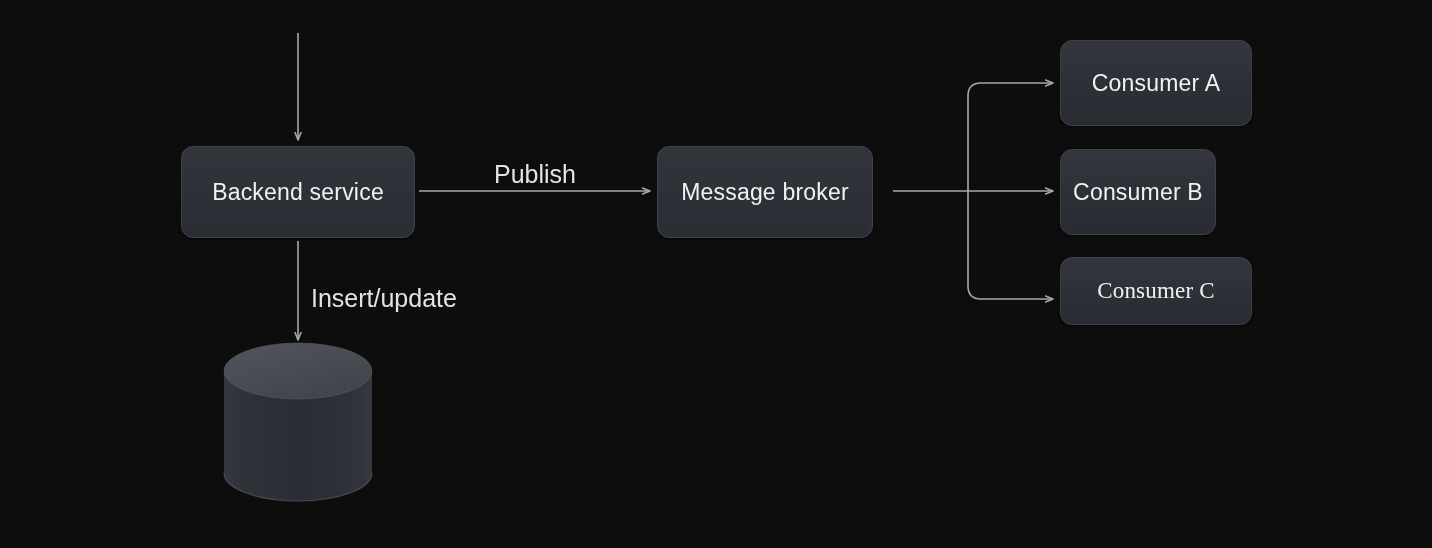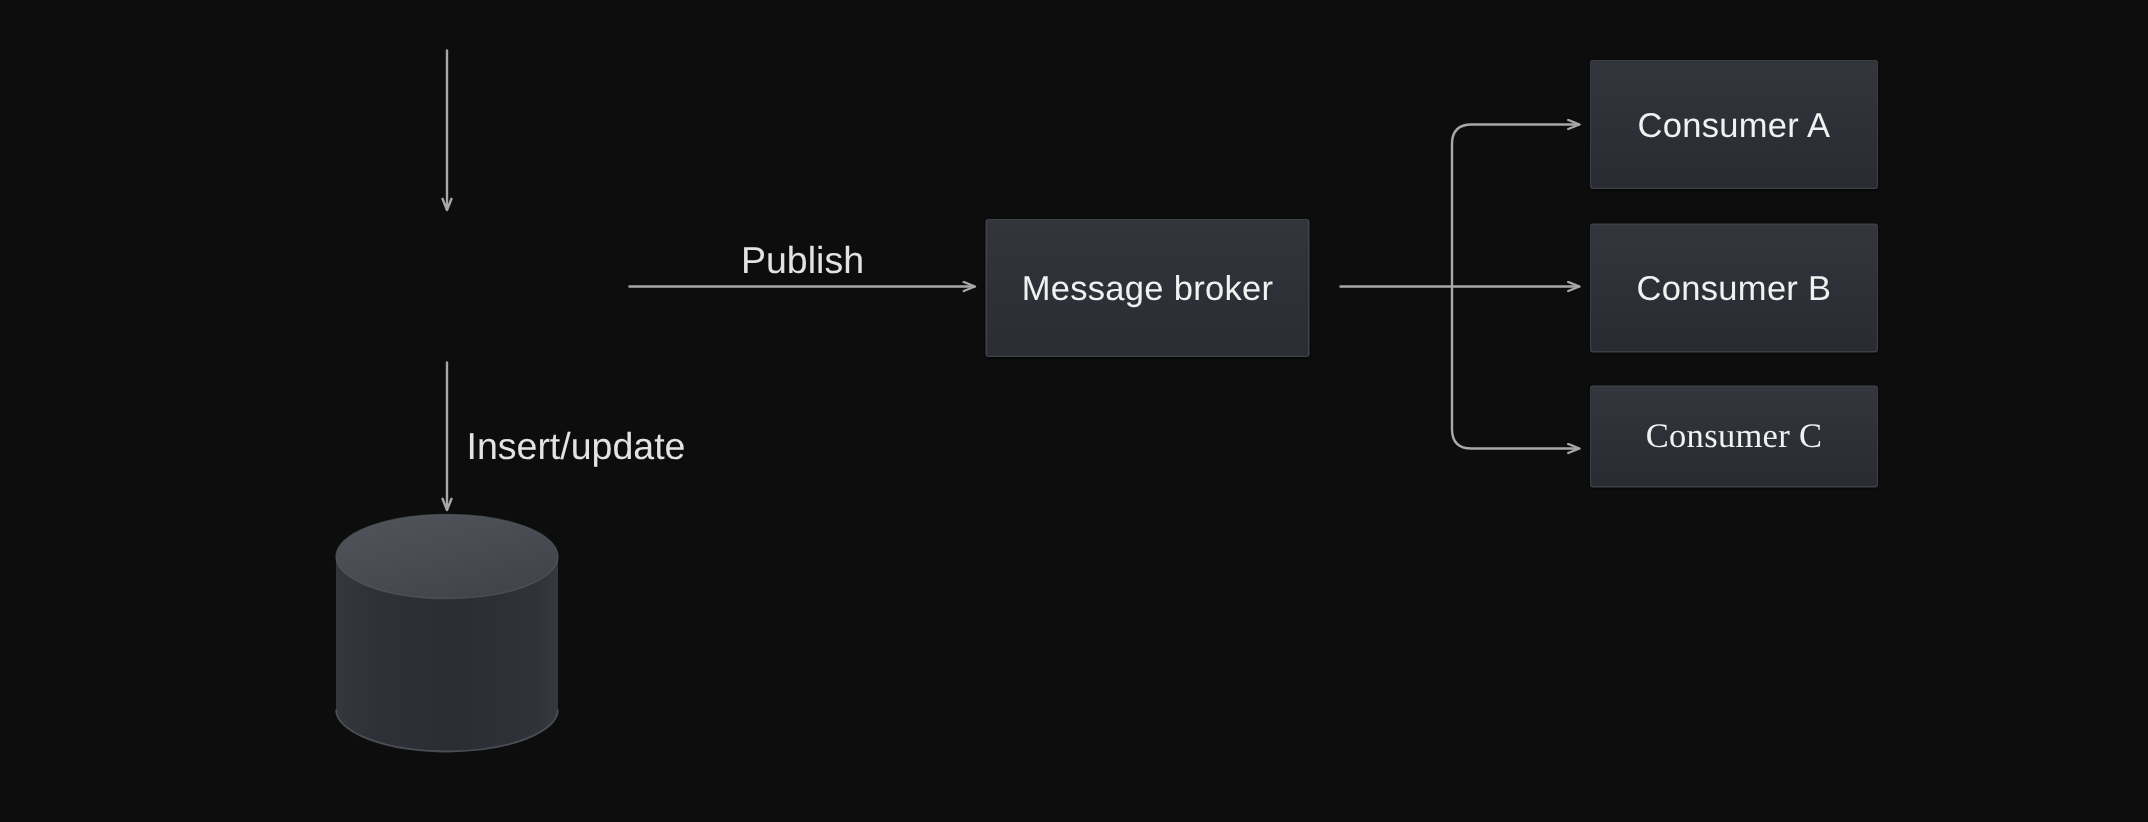--- a/index.html
+++ b/index.html
@@ -26,21 +26,21 @@
     width: 1432px;
     height: 548px;
     pointer-events: none;
   }
   .node {
     position: absolute;
     box-sizing: border-box;
     display: flex;
     align-items: center;
     justify-content: center;
-    border-radius: 2px;
+    border-radius: 12px;
     color: #f1f1f1;
     font-size: 23px;
     letter-spacing: 0.2px;
     white-space: nowrap;
   }
   .node-plain {
     background: linear-gradient(180deg, #32363c 0%, #2d3036 55%, #2a2d33 100%);
     border: 1px solid #40444a;
     box-shadow: 0 1px 2px rgba(0,0,0,0.5);
   }
@@ -109,30 +109,33 @@
     </g>
 
     <g>
       <path d="M224,371 L224,473 A74,28 0 0,0 372,473 L372,371 Z" fill="url(#cylBody)"></path>
       <path d="M224,473 A74,28 0 0,0 372,473" fill="none" stroke="#5a5e64" stroke-width="1.2" opacity="0.75"></path>
       <ellipse cx="298" cy="371" rx="74" ry="28" fill="url(#cylTop)"></ellipse>
       <ellipse cx="298" cy="371" rx="74" ry="28" fill="none" stroke="#595d63" stroke-width="1" opacity="0.6"></ellipse>
     </g>
   </svg>
 
+  <div class="node node-plain" style="left:181px; top:146px; width:234px; height:92px;">
+    <span>Backend service</span>
+  </div>
 
   <div class="node node-plain" style="left:657px; top:146px; width:216px; height:92px;">
     <span>Message broker</span>
   </div>
 
   <div class="node node-consumer" style="left:1060px; top:40px; width:192px; height:86px;">
     <span>Consumer A</span>
   </div>
 
-  <div class="node node-consumer" style="left:1060px; top:149px; width:192px; height:86px;">
+  <div class="node node-consumer" style="left:1060px; top:149px; width:156px; height:86px;">
     <span>Consumer B</span>
   </div>
 
   <div class="node node-consumer" style="left:1060px; top:257px; width:192px; height:68px;font-family:Liberation Serif, serif;">
     <span>Consumer C</span>
   </div>
 
   <div class="edge-label" style="left:494px; top:160px;">Publish</div>
 
   <div class="edge-label" style="left:311px; top:284px;">Insert/update</div>

